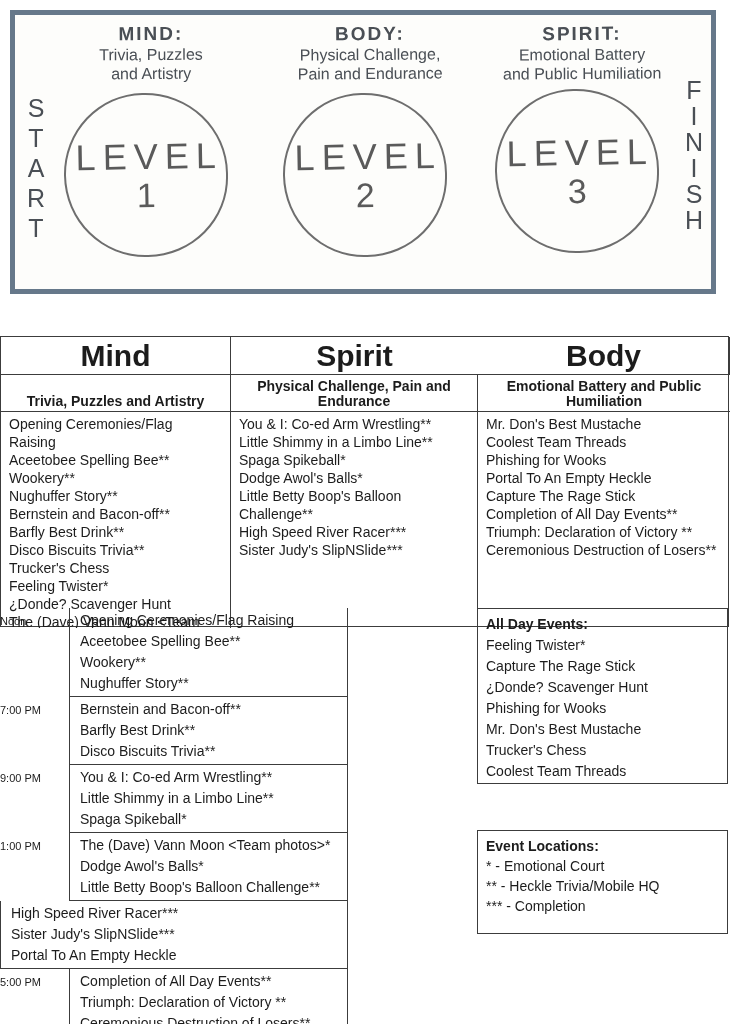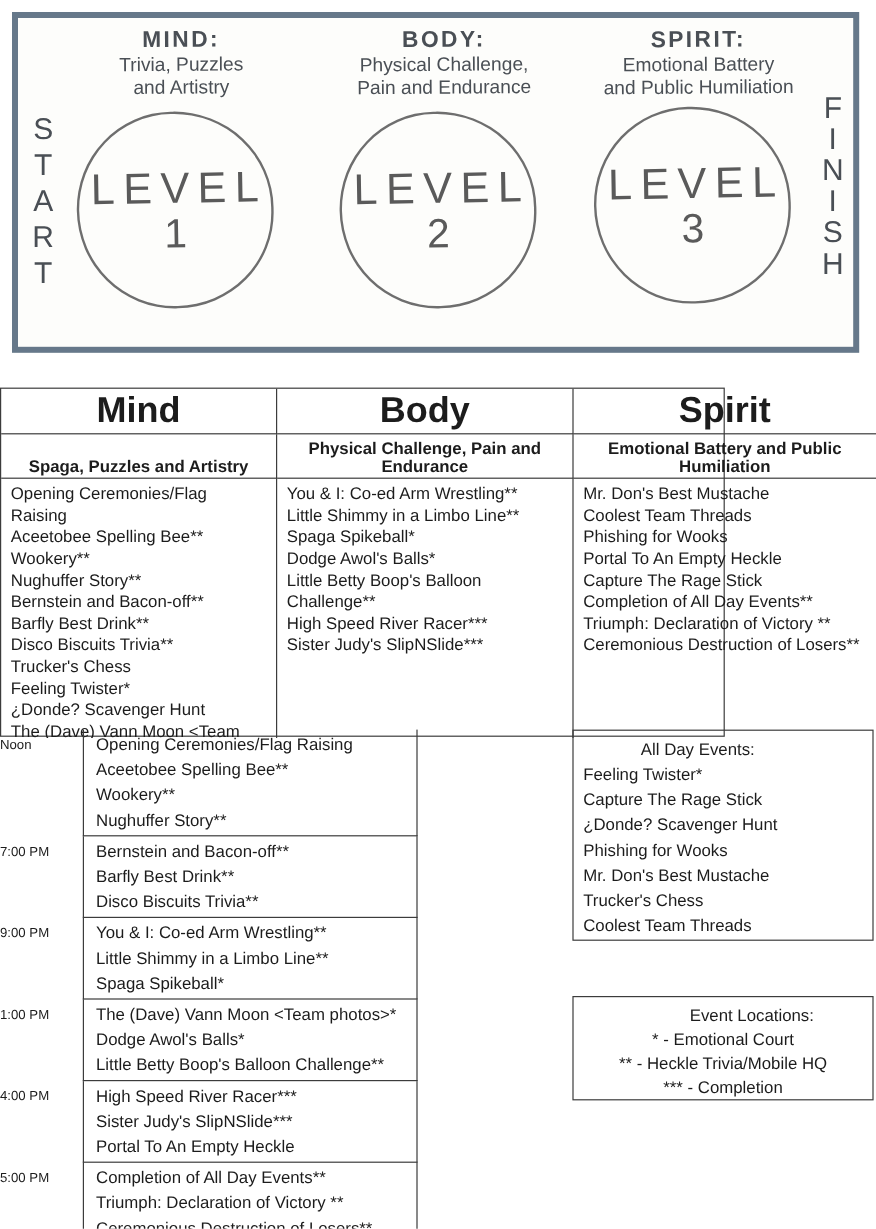--- a/index.html
+++ b/index.html
@@ -39,21 +39,21 @@
     background:transparent;transform:rotate(-1deg);
   }
   .c-1{left:49px;top:78px;}
   .c-2{left:268px;top:78px;}
   .c-3{left:480px;top:74px;}
   .circle-word{font-size:36px;letter-spacing:7px;color:#5a5a5a;font-weight:400;padding-left:7px;}
   .circle-num{font-size:34px;color:#5a5a5a;margin-top:-2px;}
 
   
   .cat-table{
-    position:absolute;left:0;top:323px;width:604px;height:291px;
+    position:absolute;left:0;top:336px;width:729px;height:291px;
     display:grid;grid-template-columns:230px 247px 252px;grid-template-rows:38px 37px 216px;
     border:1px solid var(--table-border);
   }
   .cat-cell{border-right:1px solid var(--table-border);overflow:hidden;}
   .cat-cell.last{border-right:none;}
   .cat-title{
     font-size:30px;font-weight:bold;text-align:center;line-height:38px;
     border-bottom:1px solid var(--table-border);
   }
   .cat-sub{
@@ -75,22 +75,22 @@
     border-bottom:1px solid var(--table-border);
     font-size:14px;line-height:21px;padding:2px 4px 2px 10px;
   }
 
   
   .side-box{
     position:absolute;left:477px;width:251px;border:1px solid var(--table-border);
     font-size:14px;line-height:21px;padding:5px 8px 4px 8px;
   }
   .allday-box{top:608px;height:176px;}
-  .locations-box{top:830px;height:87px;line-height:20px;text-align:center;}
-  .box-heading{font-weight:normal;margin-left:48px;}
+  .locations-box{top:830px;height:104px;line-height:20px;}
+  .box-heading{font-weight:bold;}
 </style>
 </head>
 <body>
 
 <div class="diagram">
   <div class="vcol start-col">
       <div class="vletter">S</div>
       <div class="vletter">T</div>
       <div class="vletter">A</div>
       <div class="vletter">R</div>
@@ -130,24 +130,24 @@
     <div class="circle-num">2</div>
   </div>
   <div class="circle c-3">
     <div class="circle-word">LEVEL</div>
     <div class="circle-num">3</div>
   </div>
 </div>
 
 <div class="cat-table">
   <div class="cat-cell cat-title">Mind</div>
+  <div class="cat-cell cat-title last">Spirit</div>
   <div class="cat-cell cat-title">Body</div>
-  <div class="cat-cell cat-title last">Spirit</div>
-
-  <div class="cat-cell cat-sub">Spaga, Puzzles and Artistry</div>
+
+  <div class="cat-cell cat-sub">Trivia, Puzzles and Artistry</div>
   <div class="cat-cell cat-sub">Physical Challenge, Pain and Endurance</div>
   <div class="cat-cell cat-sub last">Emotional Battery and Public Humiliation</div>
 
   <div class="cat-cell cat-list">
       <div>Opening Ceremonies/Flag Raising</div>
       <div>Aceetobee Spelling Bee**</div>
       <div>Wookery**</div>
       <div>Nughuffer Story**</div>
       <div>Bernstein and Bacon-off**</div>
       <div>Barfly Best Drink**</div>
@@ -206,21 +206,20 @@
   </div>
   <div class="sched-row">
     <div class="sched-time">1:00 PM</div>
     <div class="sched-events">
         <div>The (Dave) Vann Moon &lt;Team photos&gt;*</div>
         <div>Dodge Awol's Balls*</div>
         <div>Little Betty Boop's Balloon Challenge**</div>
       </div>
   </div>
   <div class="sched-row">
-    <div class="sched-time">4:00 PM</div>
     <div class="sched-events">
         <div>High Speed River Racer***</div>
         <div>Sister Judy's SlipNSlide***</div>
         <div>Portal To An Empty Heckle</div>
       </div>
   </div>
   <div class="sched-row">
     <div class="sched-time">5:00 PM</div>
     <div class="sched-events">
         <div>Completion of All Day Events**</div>

